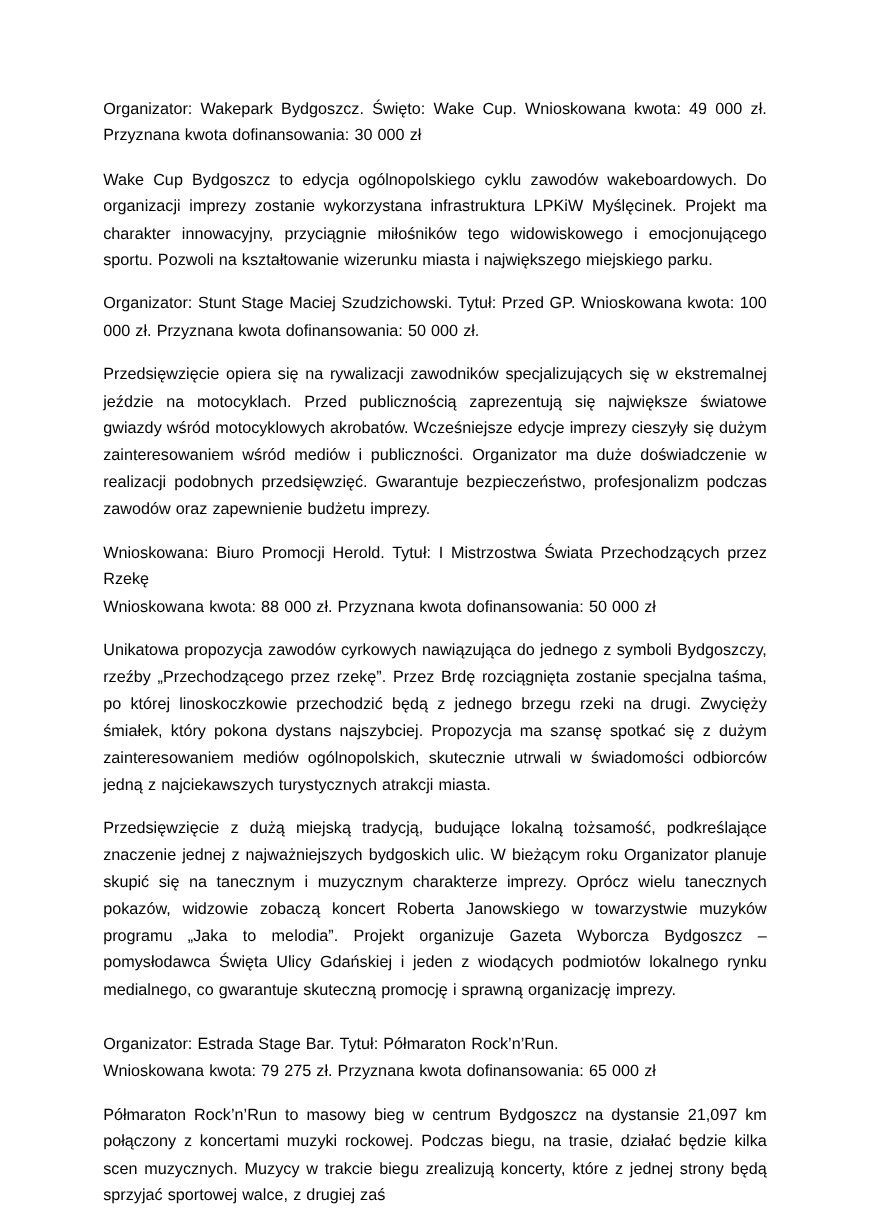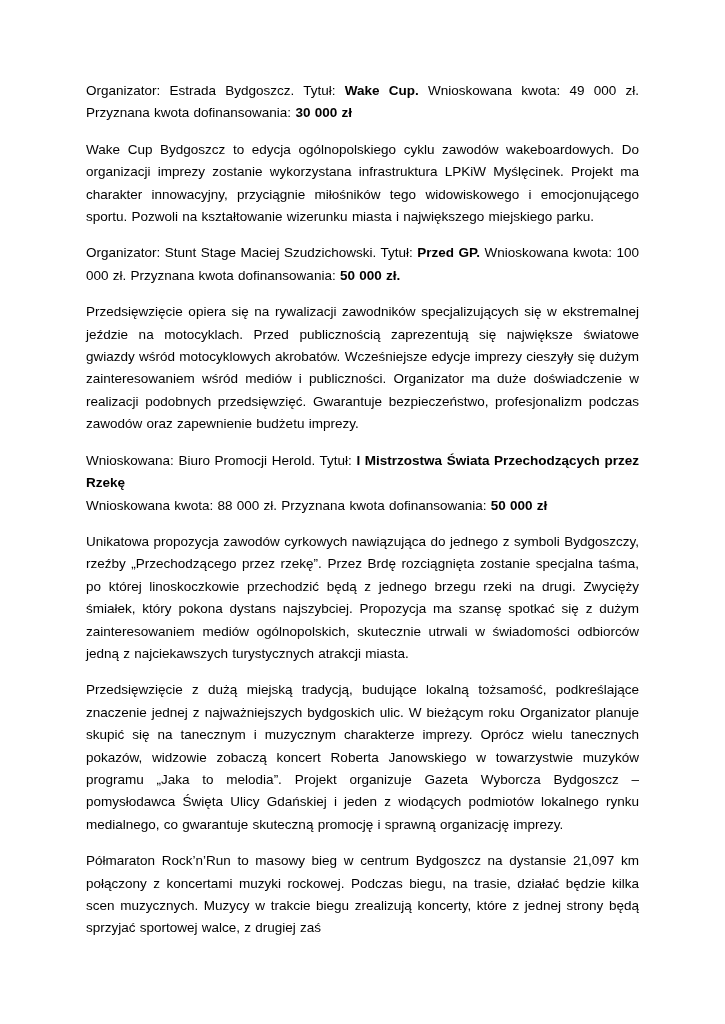--- a/index.html
+++ b/index.html
@@ -23,30 +23,31 @@
   .doc-body .para {
     margin: 0 0 14px 0;
     text-align: justify;
     line-height: 22.4px;
     word-spacing: 0.5px;
   }
   .doc-body .para.extra-gap {
     margin-top: 23px;
   }
   .doc-body strong {
-    font-weight: bold;
+    font-weight: normal;
   }
 </style>
 </head>
 <body>
 
 <div class="page">
   <div class="doc-body">
-      <p class="para"><span>Organizator: Estrada Bydgoszcz. Tytuł: </span><strong>Wake Cup.</strong><span> Wnioskowana kwota: 49&nbsp;000 zł. Przyznana kwota dofinansowania: </span><strong>30&nbsp;000 zł</strong></p>
+      <p class="para"><span>Organizator: Wakepark Bydgoszcz. Święto: </span><strong>Wake Cup.</strong><span> Wnioskowana kwota: 49&nbsp;000 zł. Przyznana kwota dofinansowania: </span><strong>30&nbsp;000 zł</strong></p>
       <p class="para"><span>Wake Cup Bydgoszcz to edycja ogólnopolskiego cyklu zawodów wakeboardowych. Do organizacji imprezy zostanie wykorzystana infrastruktura LPKiW Myślęcinek. Projekt ma charakter innowacyjny, przyciągnie miłośników tego widowiskowego i emocjonującego sportu. Pozwoli na kształtowanie wizerunku miasta i największego miejskiego parku.</span></p>
       <p class="para"><span>Organizator: Stunt Stage Maciej Szudzichowski. Tytuł: </span><strong>Przed GP.</strong><span> Wnioskowana kwota: 100 000 zł. Przyznana kwota dofinansowania: </span><strong>50&nbsp;000 zł.</strong></p>
       <p class="para"><span>Przedsięwzięcie opiera się na rywalizacji zawodników specjalizujących się w ekstremalnej jeździe na motocyklach. Przed publicznością zaprezentują się największe światowe gwiazdy wśród motocyklowych akrobatów. Wcześniejsze edycje imprezy cieszyły się dużym zainteresowaniem wśród mediów i publiczności. Organizator ma duże doświadczenie w realizacji podobnych przedsięwzięć. Gwarantuje bezpieczeństwo, profesjonalizm podczas zawodów oraz zapewnienie budżetu imprezy.</span></p>
       <p class="para"><span>Wnioskowana: Biuro Promocji Herold. Tytuł: </span><strong>I Mistrzostwa Świata Przechodzących przez Rzekę</strong><br><span>Wnioskowana kwota: 88&nbsp;000 zł. Przyznana kwota dofinansowania: </span><strong>50&nbsp;000 zł</strong></p>
       <p class="para"><span>Unikatowa propozycja zawodów cyrkowych nawiązująca do jednego z symboli Bydgoszczy, rzeźby „Przechodzącego przez rzekę”. Przez Brdę rozciągnięta zostanie specjalna taśma, po której linoskoczkowie przechodzić będą z jednego brzegu rzeki na drugi. Zwycięży śmiałek, który pokona dystans najszybciej. Propozycja ma szansę spotkać się z dużym zainteresowaniem mediów ogólnopolskich, skutecznie utrwali w świadomości odbiorców jedną z najciekawszych turystycznych atrakcji miasta.</span></p>
       <p class="para"><span>Przedsięwzięcie z dużą miejską tradycją, budujące lokalną tożsamość, podkreślające znaczenie jednej z najważniejszych bydgoskich ulic. W bieżącym roku Organizator planuje skupić się na tanecznym i muzycznym charakterze imprezy. Oprócz wielu tanecznych pokazów, widzowie zobaczą koncert Roberta Janowskiego w towarzystwie muzyków programu „Jaka to melodia”. Projekt organizuje Gazeta Wyborcza Bydgoszcz – pomysłodawca Święta Ulicy Gdańskiej i jeden z wiodących podmiotów lokalnego rynku medialnego, co gwarantuje skuteczną promocję i sprawną organizację imprezy.</span></p>
+      <p class="para extra-gap"><span>Organizator: Estrada Stage Bar. Tytuł: </span><strong>Półmaraton Rock’n’Run.</strong><br><span>Wnioskowana kwota: 79&nbsp;275 zł. Przyznana kwota dofinansowania: </span><strong>65&nbsp;000 zł</strong></p>
       <p class="para"><span>Półmaraton Rock’n’Run to masowy bieg w centrum Bydgoszcz na dystansie 21,097 km połączony z koncertami muzyki rockowej. Podczas biegu, na trasie, działać będzie kilka scen muzycznych. Muzycy w trakcie biegu zrealizują koncerty, które z jednej strony będą sprzyjać sportowej walce, z drugiej zaś</span></p>
     </div>
 </div>
 
 </body></html>

